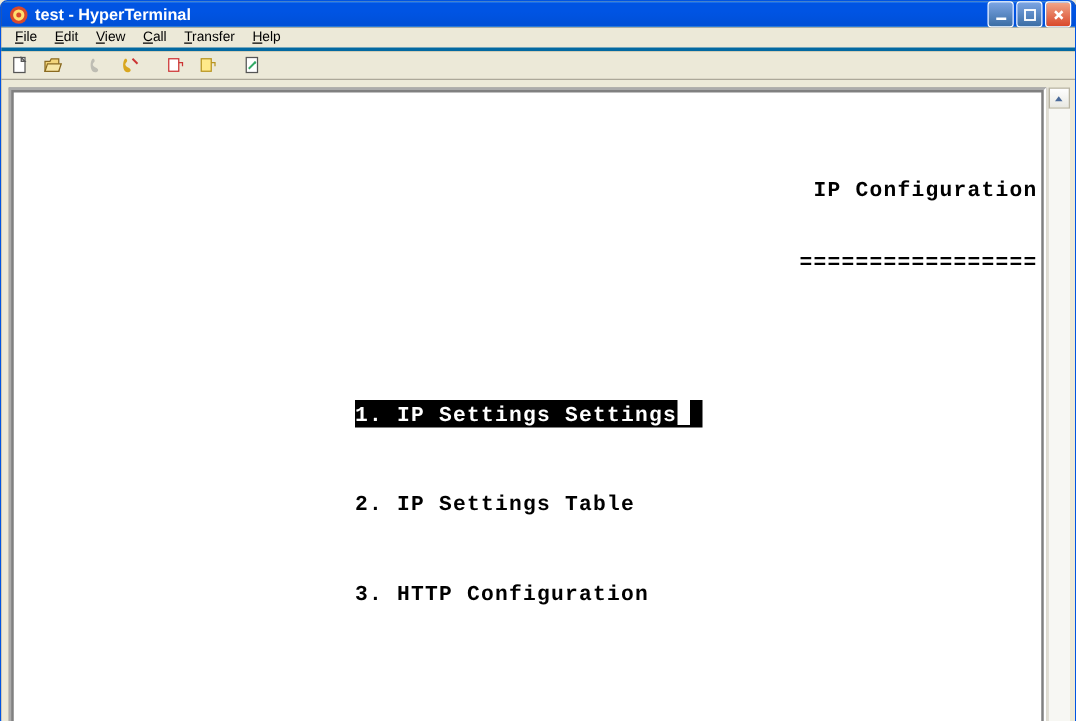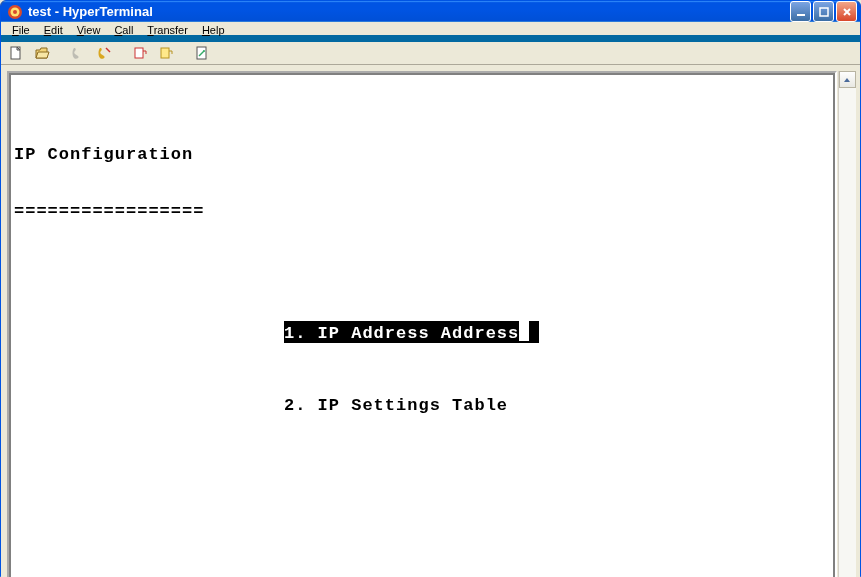--- a/index.html
+++ b/index.html
@@ -56,21 +56,21 @@
   }
   .tbtn-close {
     background: linear-gradient(to bottom, #f1a689, #d9482b);
   }
   .tbtn svg { display: block; }
   .menubar {
     height: 20px;
     background: #ece9d8;
     display: flex;
     padding: 0 4px;
-    border-bottom: 7px solid #0369a1;
+    border-bottom: 3px solid #0369a1;
     font-size: 11px;
   }
   .menu-item {
     padding: 2px 7px;
     cursor: default;
   }
   .menu-item u { text-decoration: underline; }
   .toolbar {
     height: 28px;
     background: #ece9d8;
@@ -110,21 +110,21 @@
     background: #ffffff;
     color: #000000;
     font-family: "Courier New", monospace;
     font-size: 17px;
     font-weight: bold;
     padding: 8px 3px 3px 3px;
     white-space: pre;
     overflow: hidden;
     position: relative;
   }
-  .centered { text-align: left; }
+  .centered { text-align: right; }
   .term-title { margin-top: 24px; letter-spacing: 1px; }
   .term-underline { letter-spacing: 1px; margin-bottom: 20px;}
   .menu-list { margin-left: 270px; }
   .menu-row { height: 34px; line-height: 34px; letter-spacing: 1px; }
   .menu-row.sel {
     background: #000;
     color: #fff;
     display: inline-block;
     padding-right: 10px;
     height: 22px;
@@ -247,22 +247,23 @@
         </svg>
     </div>
   </div>
 
   <div class="content-area">
     <div class="terminal-frame">
       <div class="terminal">
         <div class="centered term-title">IP Configuration</div>
         <div class="centered term-underline">=================</div>
         <div class="menu-list">
-          <div><span class="menu-row sel"><span>1.</span> <span>IP Address Address</span><span class="cursor-block"></span></span></div>
+          <div><span class="menu-row sel"><span>1.</span> <span>IP Settings Settings</span><span class="cursor-block"></span></span></div>
           <div class="menu-row"><span>2.</span> <span>IP Settings Table</span></div>
+          <div class="menu-row"><span>3.</span> <span>HTTP Configuration</span></div>
           
           
           
         </div>
         
       </div>
     </div>
     <div class="vscroll">
       <div class="vscroll-btn">
           <svg width="8" height="8">

